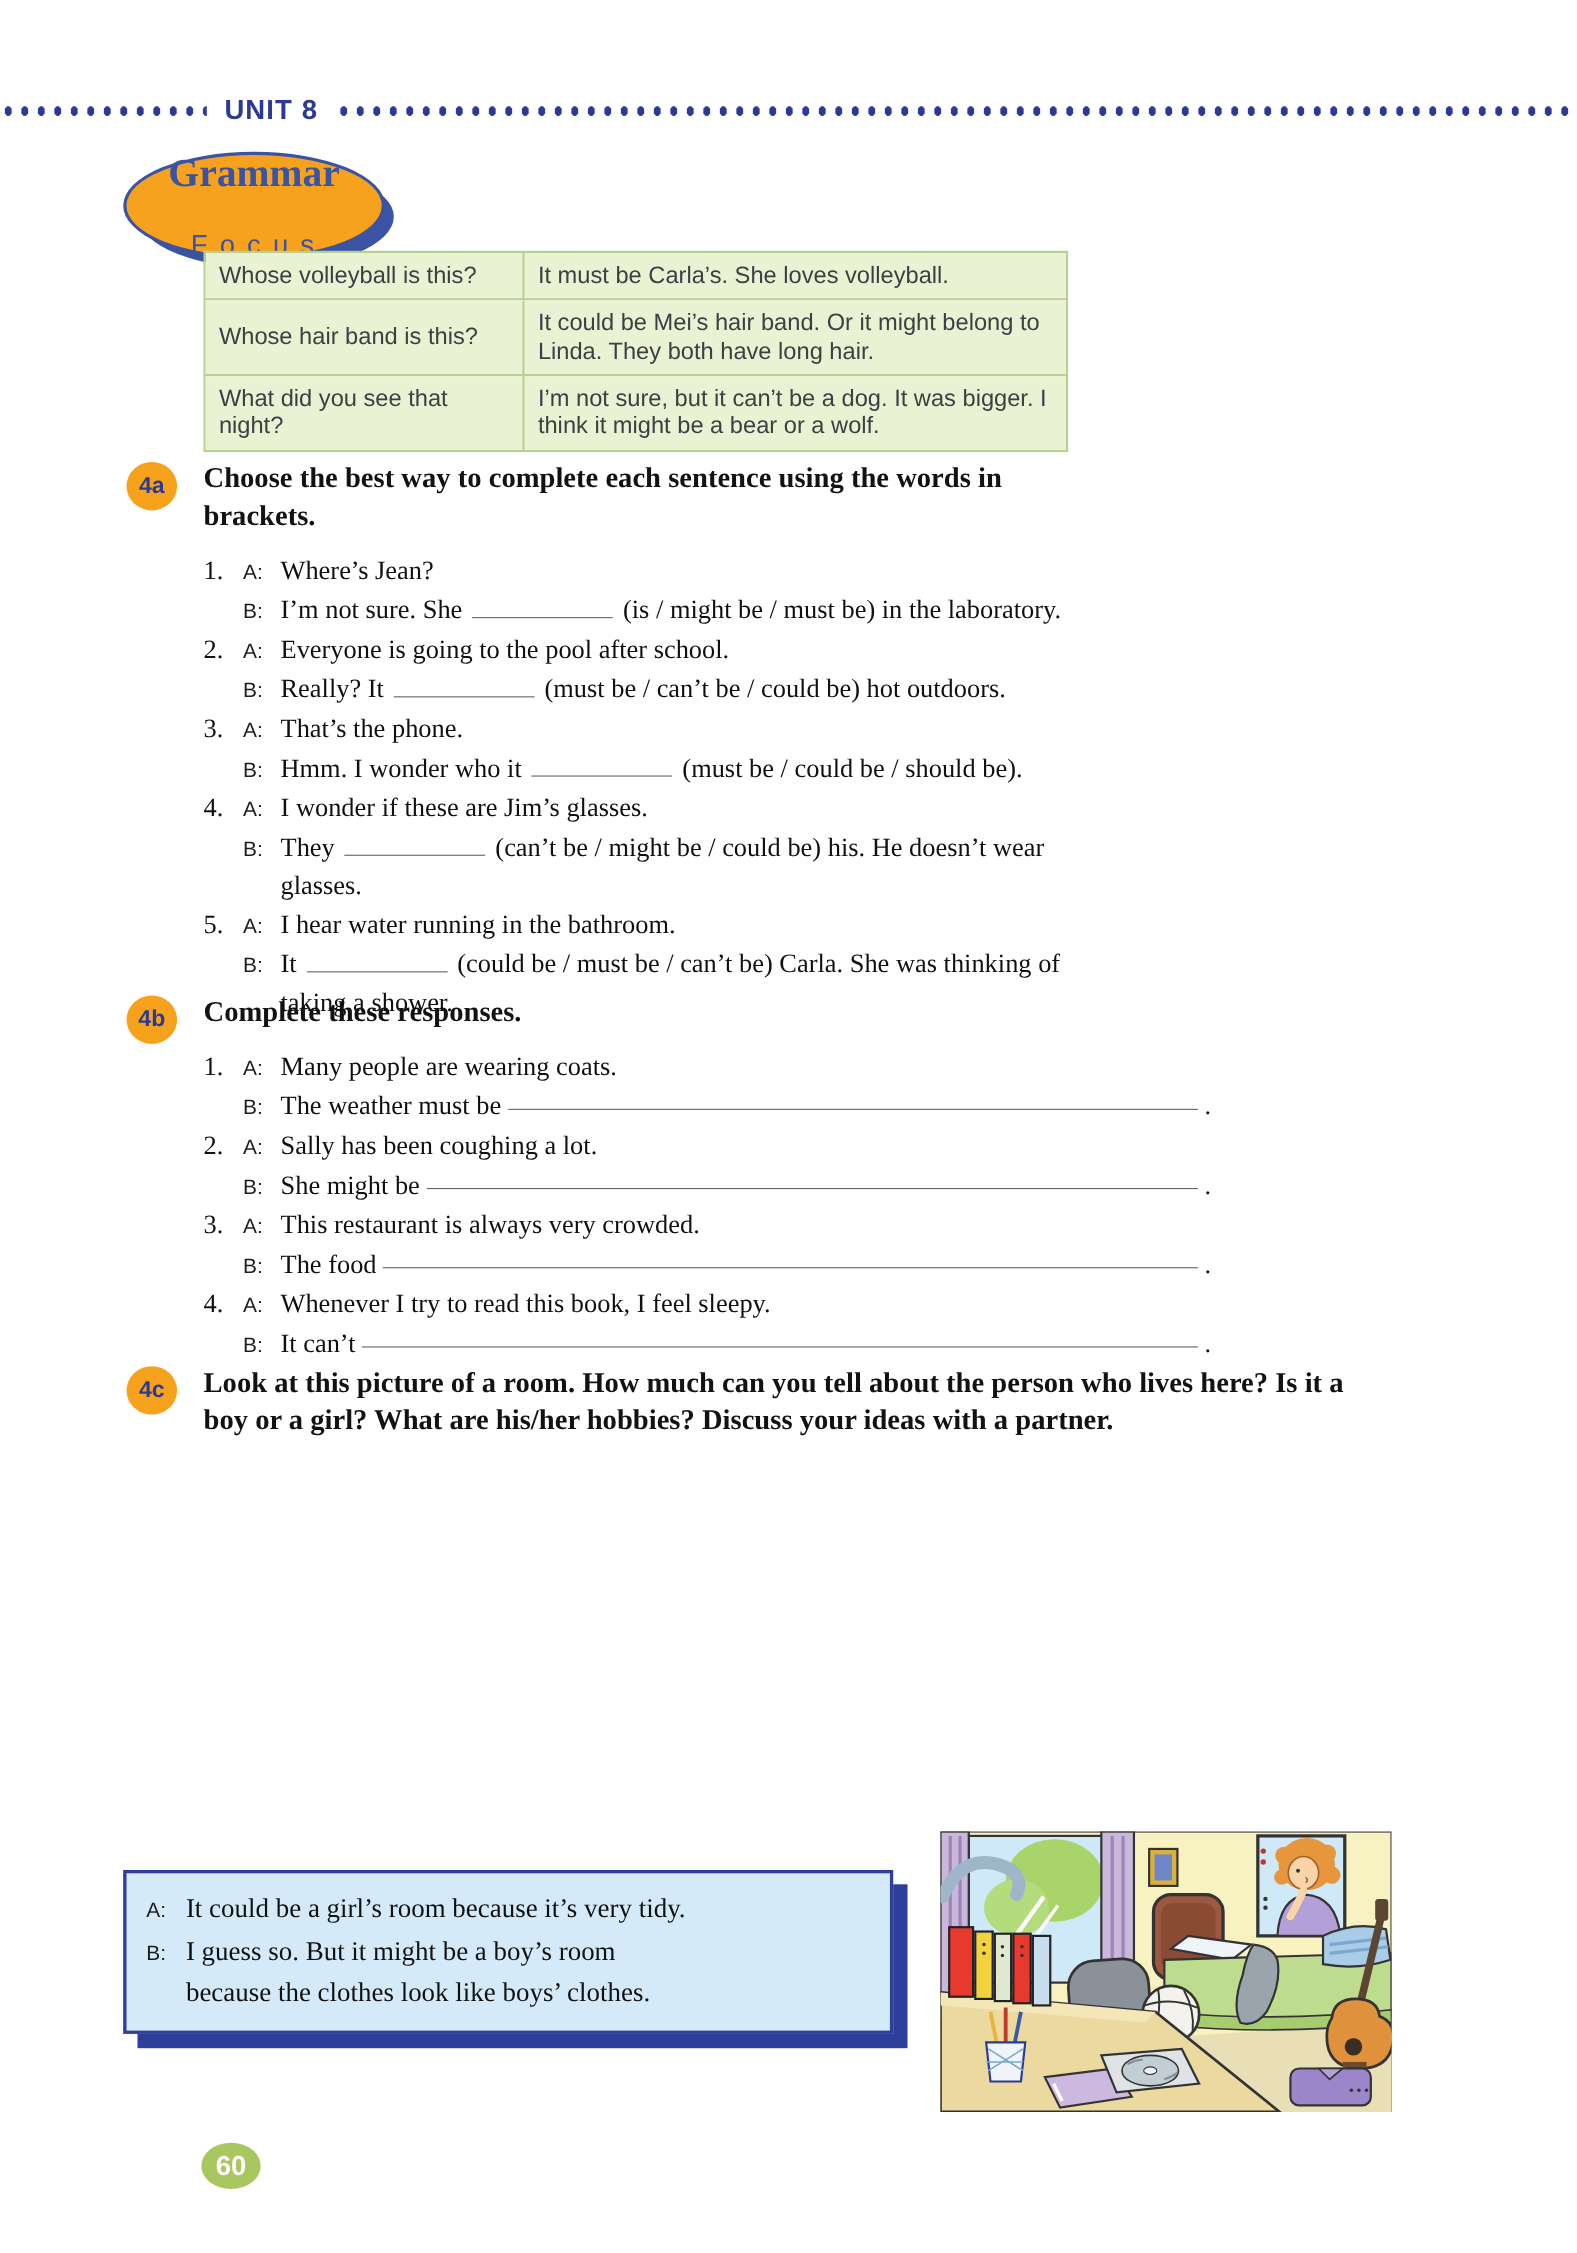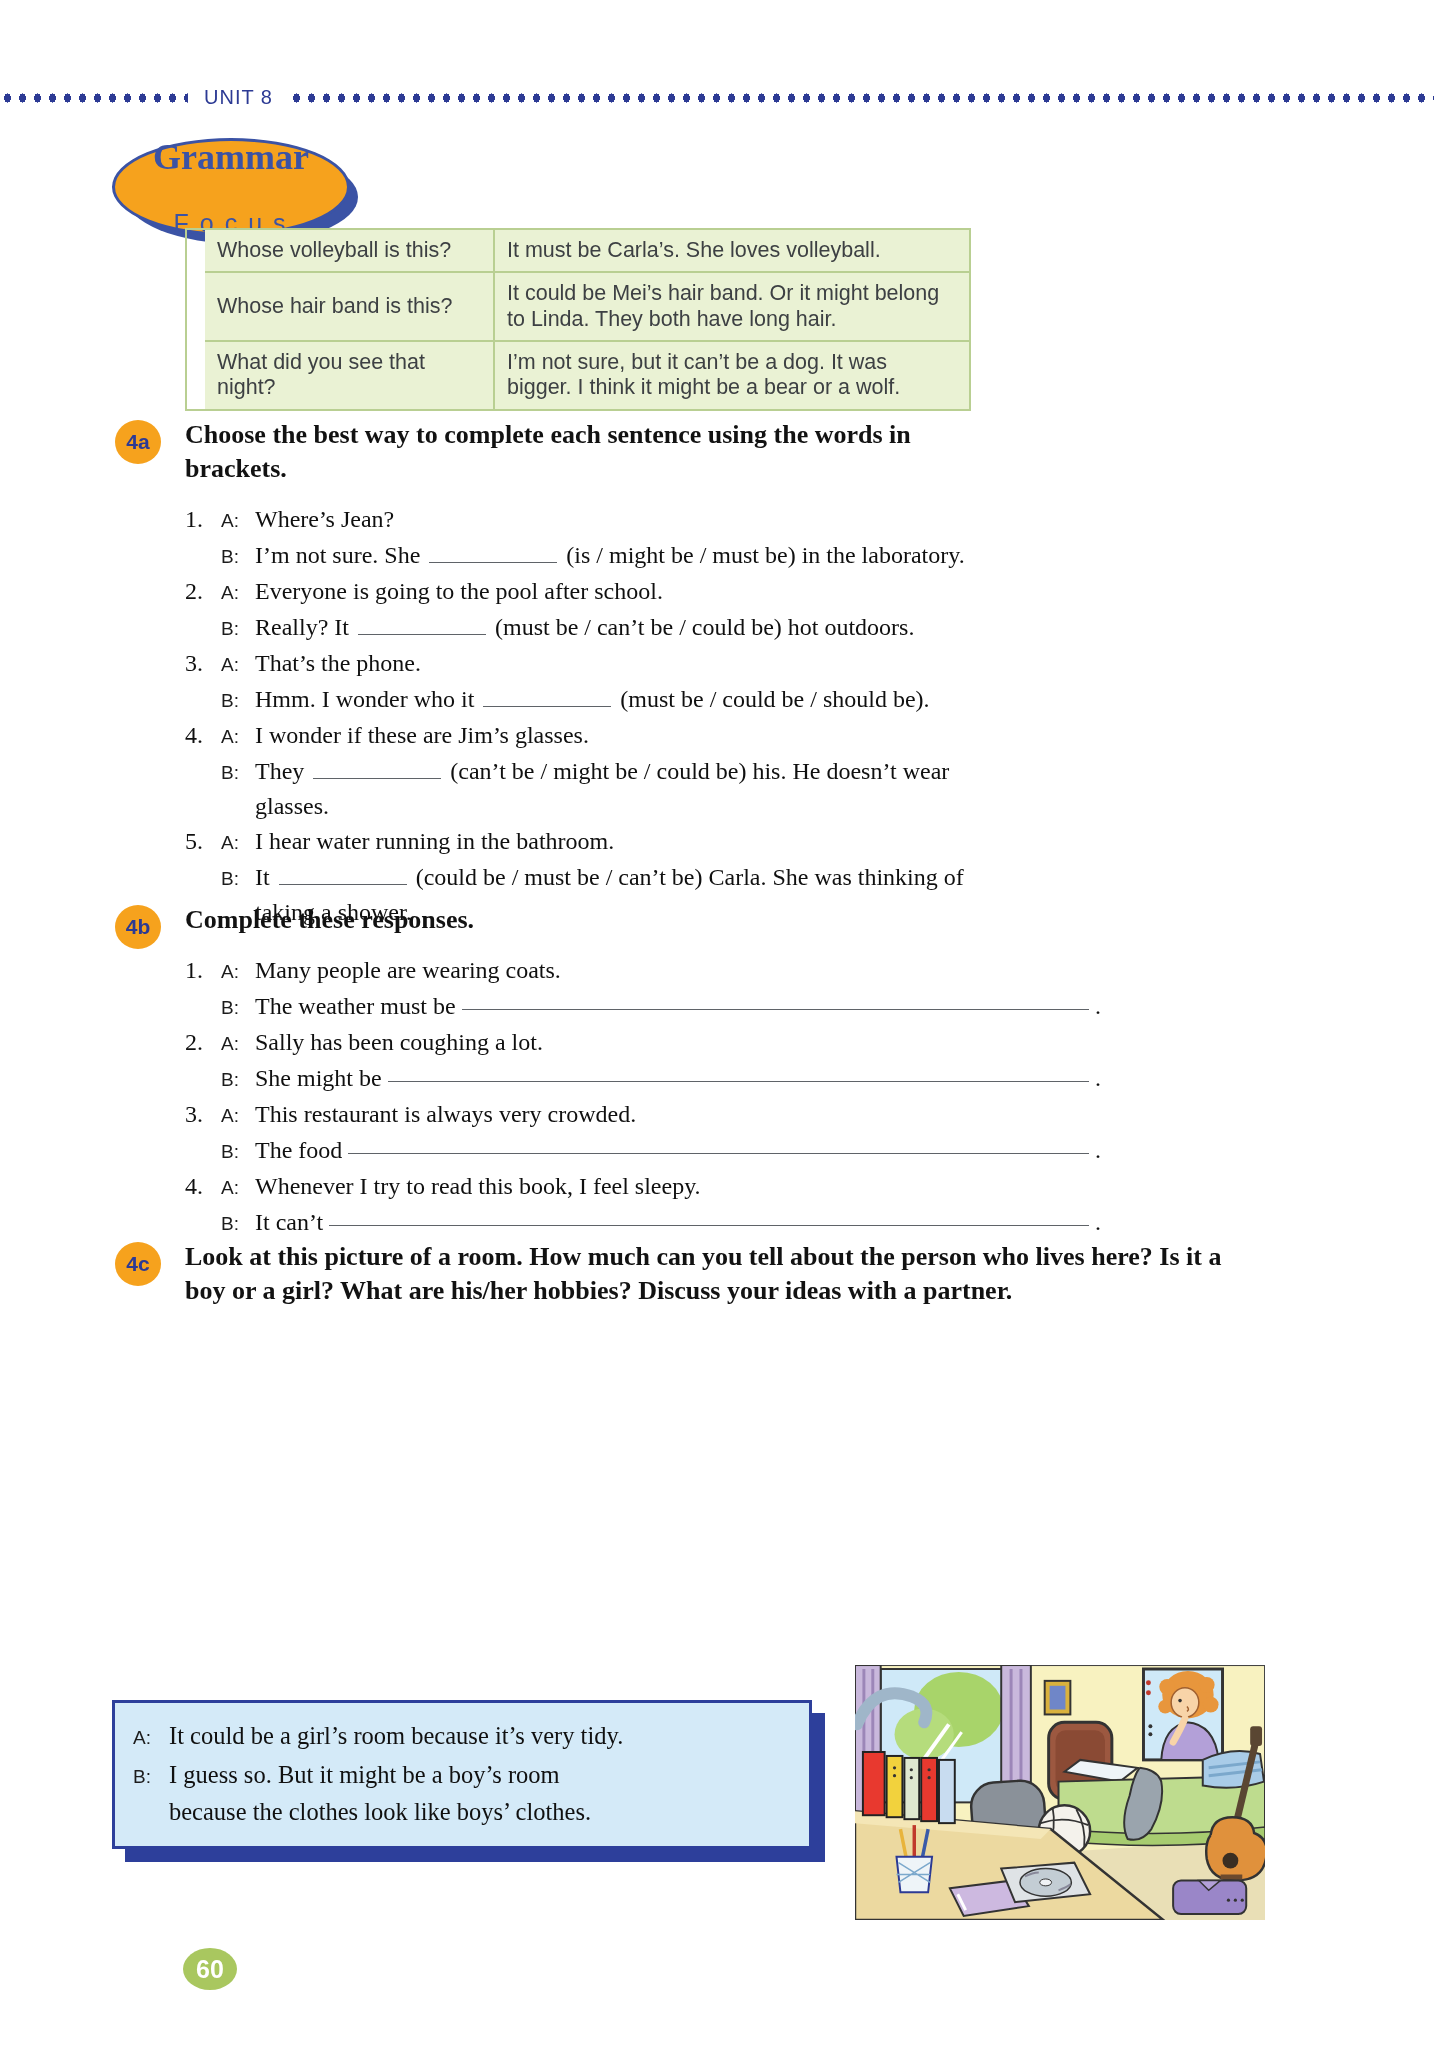--- a/index.html
+++ b/index.html
@@ -8,37 +8,37 @@
     font-family:"Liberation Serif",serif;color:#141414;
   }
   .page{position:absolute;inset:0;overflow:hidden;}
 
   
   .rule-row{position:absolute;top:86px;left:0;width:1434px;display:flex;align-items:center;}
   .dots{height:14px;background-image:radial-gradient(3.5px 4.6px at 50% 50%, #2c3a94 97%, transparent);
         background-size:15px 14px;background-repeat:repeat-x;background-position:0 50%;}
   .dots-left{width:188px;}
   .dots-right{flex:1;}
-  .unit-label{font-family:"Liberation Sans",sans-serif;font-weight:normal;font-size:20px;
+  .unit-label{font-family:"Liberation Sans",sans-serif;font-weight:bold;font-size:25px;
               color:#2c3a94;margin:0 16px;letter-spacing:1px;white-space:nowrap;}
 
   
   .gf-badge{position:absolute;left:112px;top:138px;width:238px;height:96px;}
   .gf-back{position:absolute;left:14px;top:12px;width:232px;height:94px;background:#3b53a5;border-radius:50%;}
   .gf-front{position:absolute;left:0;top:0;width:232px;height:92px;background:#f6a21d;
             border:3px solid #3b53a5;border-radius:50%;display:flex;flex-direction:column;
             align-items:center;justify-content:center;gap:19px;}
   .gf-line1{font-family:"Liberation Serif",serif;font-weight:bold;font-size:36px;color:#3b53a5;line-height:1;}
   .gf-line2{font-family:"Liberation Sans",sans-serif;font-weight:normal;font-size:25px;color:#3b53a5;
             letter-spacing:11px;line-height:1;margin-top:17px;margin-left:8px;}
 
   
   .g-table{position:absolute;left:185px;top:228px;width:782px;border:2px solid #b9cf92;
            font-family:"Liberation Sans",sans-serif;font-size:21.5px;color:#3d4043;line-height:1.18;}
-  .g-row{display:grid;grid-template-columns:290px 1fr;border-top:2px solid #b9cf92;margin-left:18px;}
+  .g-row{display:grid;grid-template-columns:290px 1fr;border-top:2px solid #b9cf92;}
   .g-row:first-child{border-top:none;}
   .g-cell{background:#eaf2d4;padding:8px 12px;display:flex;align-items:center;}
   .g-cell.q{border-right:2px solid #b9cf92;}
 
   
   .sec{position:absolute;display:flex;align-items:flex-start;}
   .sec-badge{width:46px;height:44px;border-radius:50%;background:#f6a21d;flex-shrink:0;
              display:flex;align-items:center;justify-content:center;margin-top:2px;
              font-family:"Liberation Sans",sans-serif;font-weight:bold;font-size:21px;color:#2c3a94;}
   .sec-content{margin-left:24px;}

